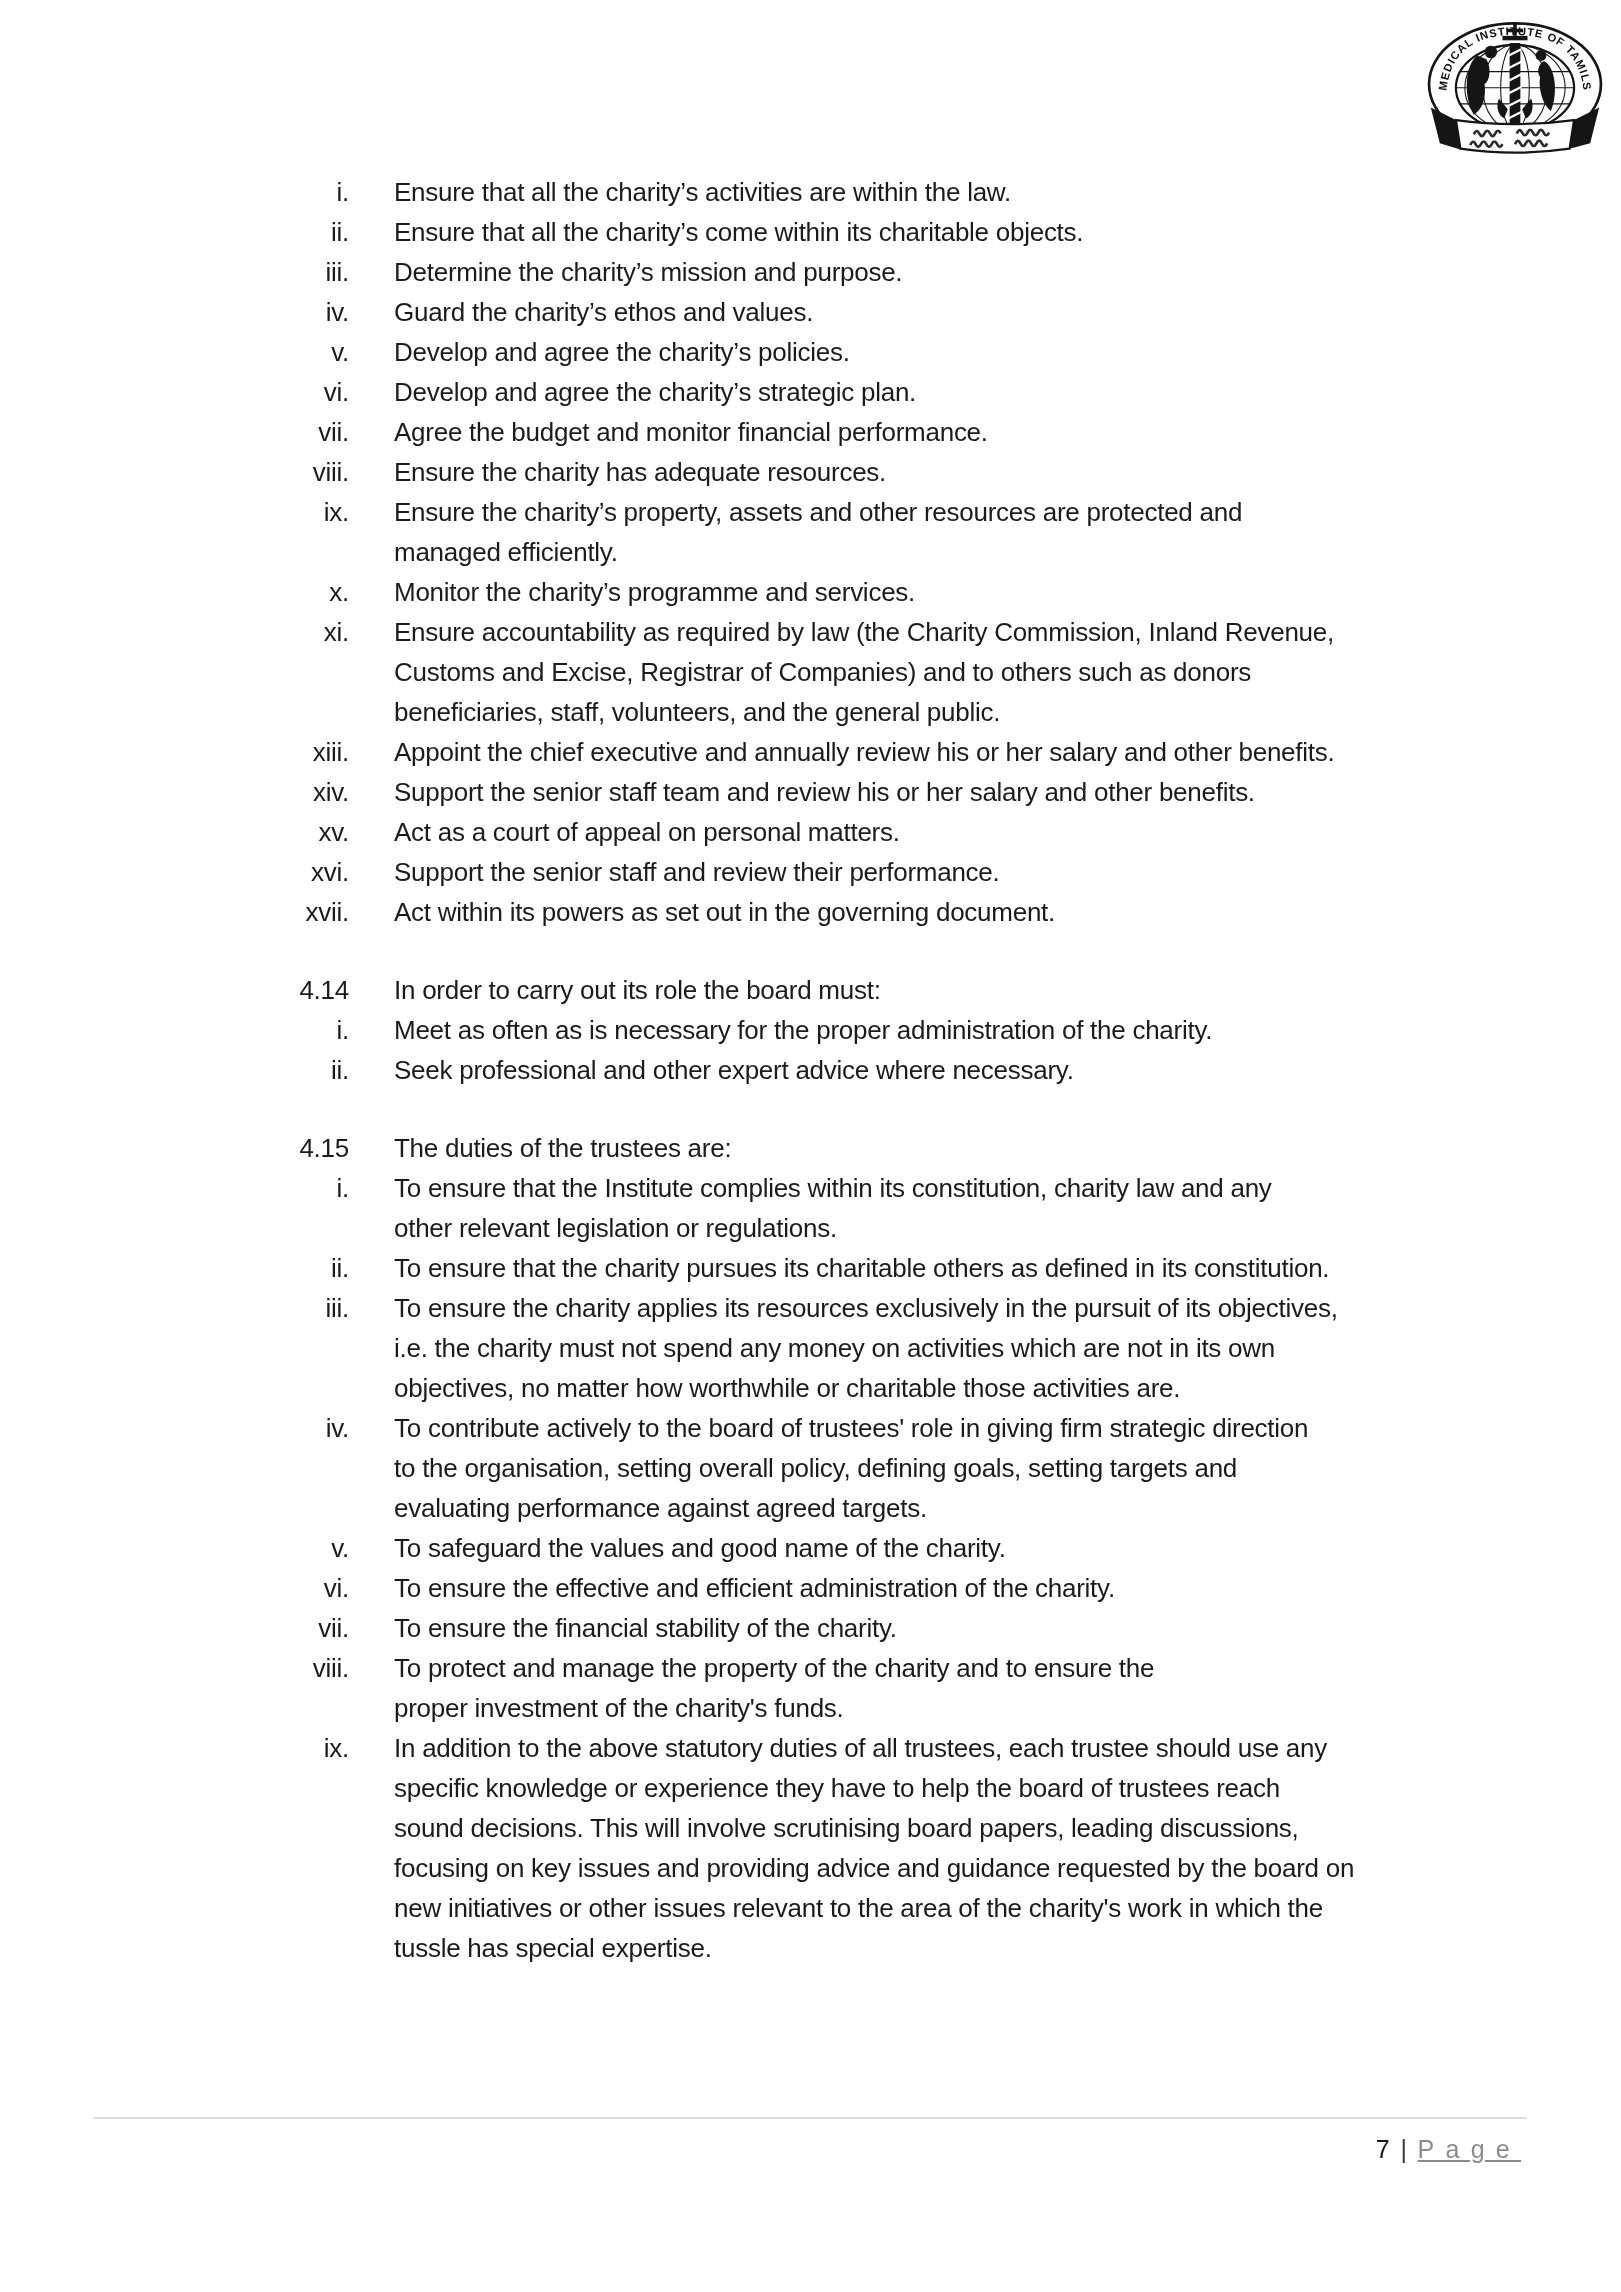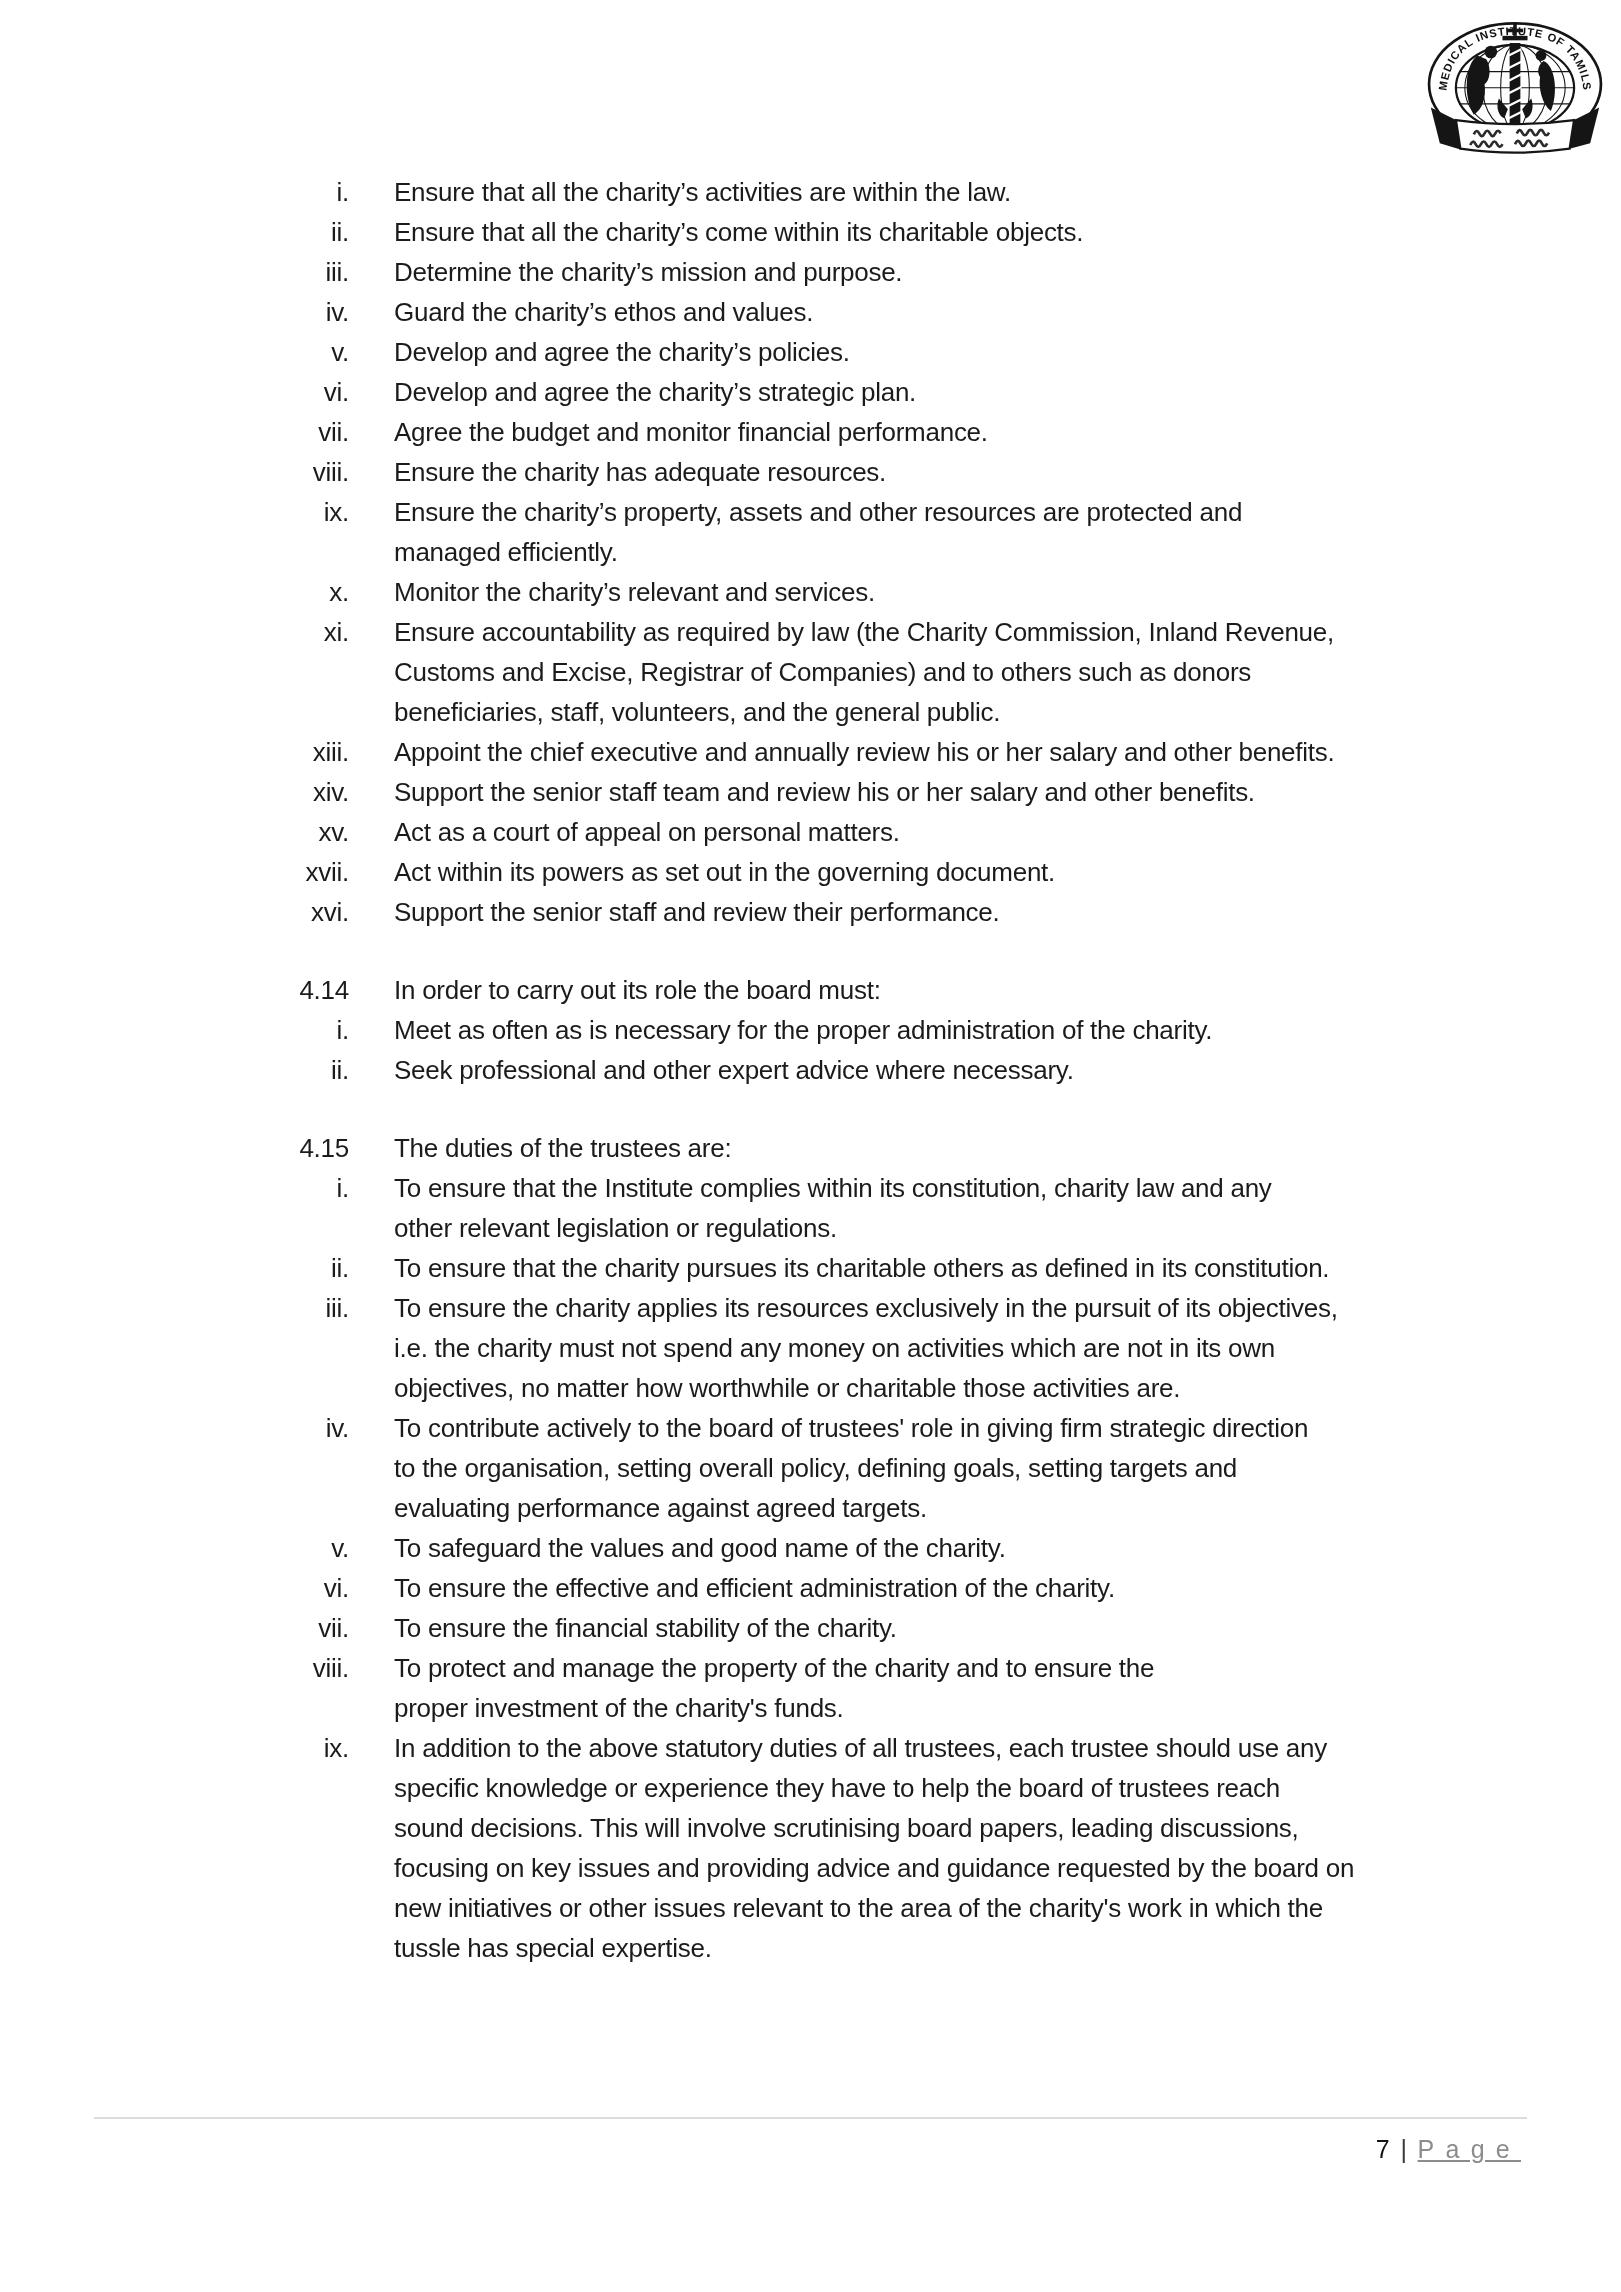--- a/index.html
+++ b/index.html
@@ -108,47 +108,47 @@
     <div class="num">viii.</div>
     <div class="body">Ensure the charity has adequate resources.</div>
   </div>
   <div class="row">
     <div class="num">ix.</div>
     <div class="body">Ensure the charity’s property, assets and other resources are protected and
 managed efficiently.</div>
   </div>
   <div class="row">
     <div class="num">x.</div>
-    <div class="body">Monitor the charity’s relevant and services.</div>
+    <div class="body">Monitor the charity’s programme and services.</div>
   </div>
   <div class="row">
     <div class="num">xi.</div>
     <div class="body">Ensure accountability as required by law (the Charity Commission, Inland Revenue,
 Customs and Excise, Registrar of Companies) and to others such as donors
 beneficiaries, staff, volunteers, and the general public.</div>
   </div>
   <div class="row">
     <div class="num">xiii.</div>
     <div class="body">Appoint the chief executive and annually review his or her salary and other benefits.</div>
   </div>
   <div class="row">
     <div class="num">xiv.</div>
     <div class="body">Support the senior staff team and review his or her salary and other benefits.</div>
   </div>
   <div class="row">
     <div class="num">xv.</div>
     <div class="body">Act as a court of appeal on personal matters.</div>
   </div>
   <div class="row">
+    <div class="num">xvi.</div>
+    <div class="body">Support the senior staff and review their performance.</div>
+  </div>
+  <div class="row">
     <div class="num">xvii.</div>
     <div class="body">Act within its powers as set out in the governing document.</div>
-  </div>
-  <div class="row">
-    <div class="num">xvi.</div>
-    <div class="body">Support the senior staff and review their performance.</div>
   </div>
 
   <div class="gap"></div>
 
   <div class="row">
     <div class="secnum">4.14</div>
     <div class="body">In order to carry out its role the board must:</div>
   </div>
   <div class="row">
     <div class="num">i.</div>

